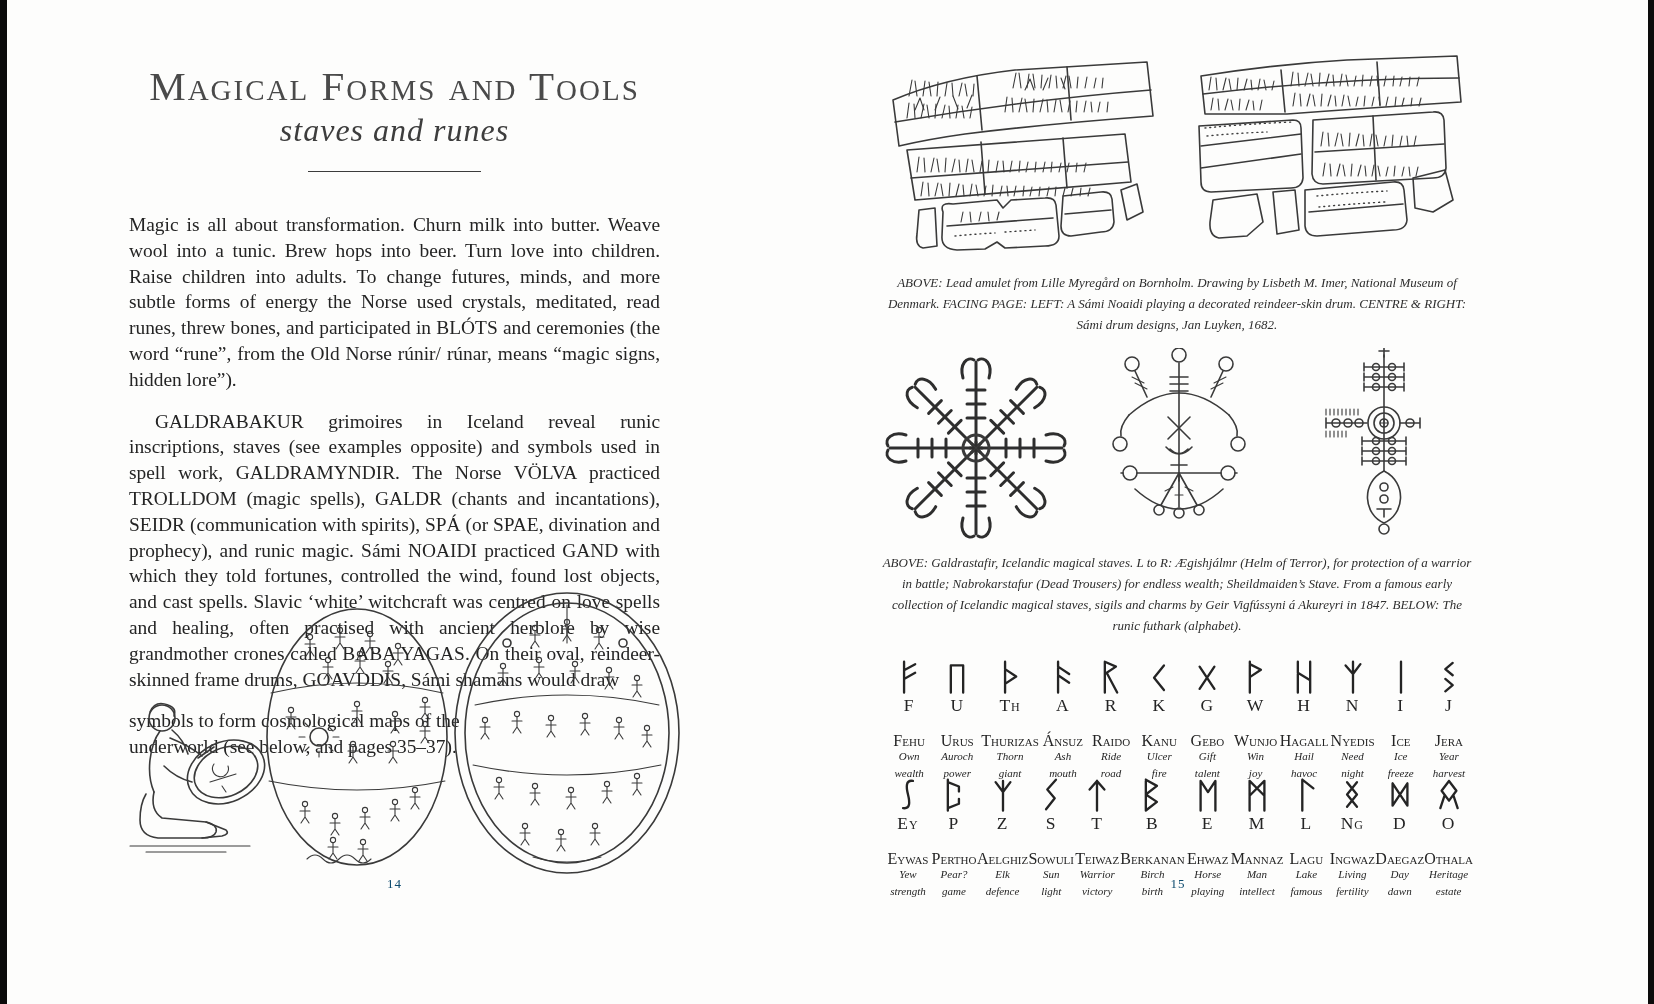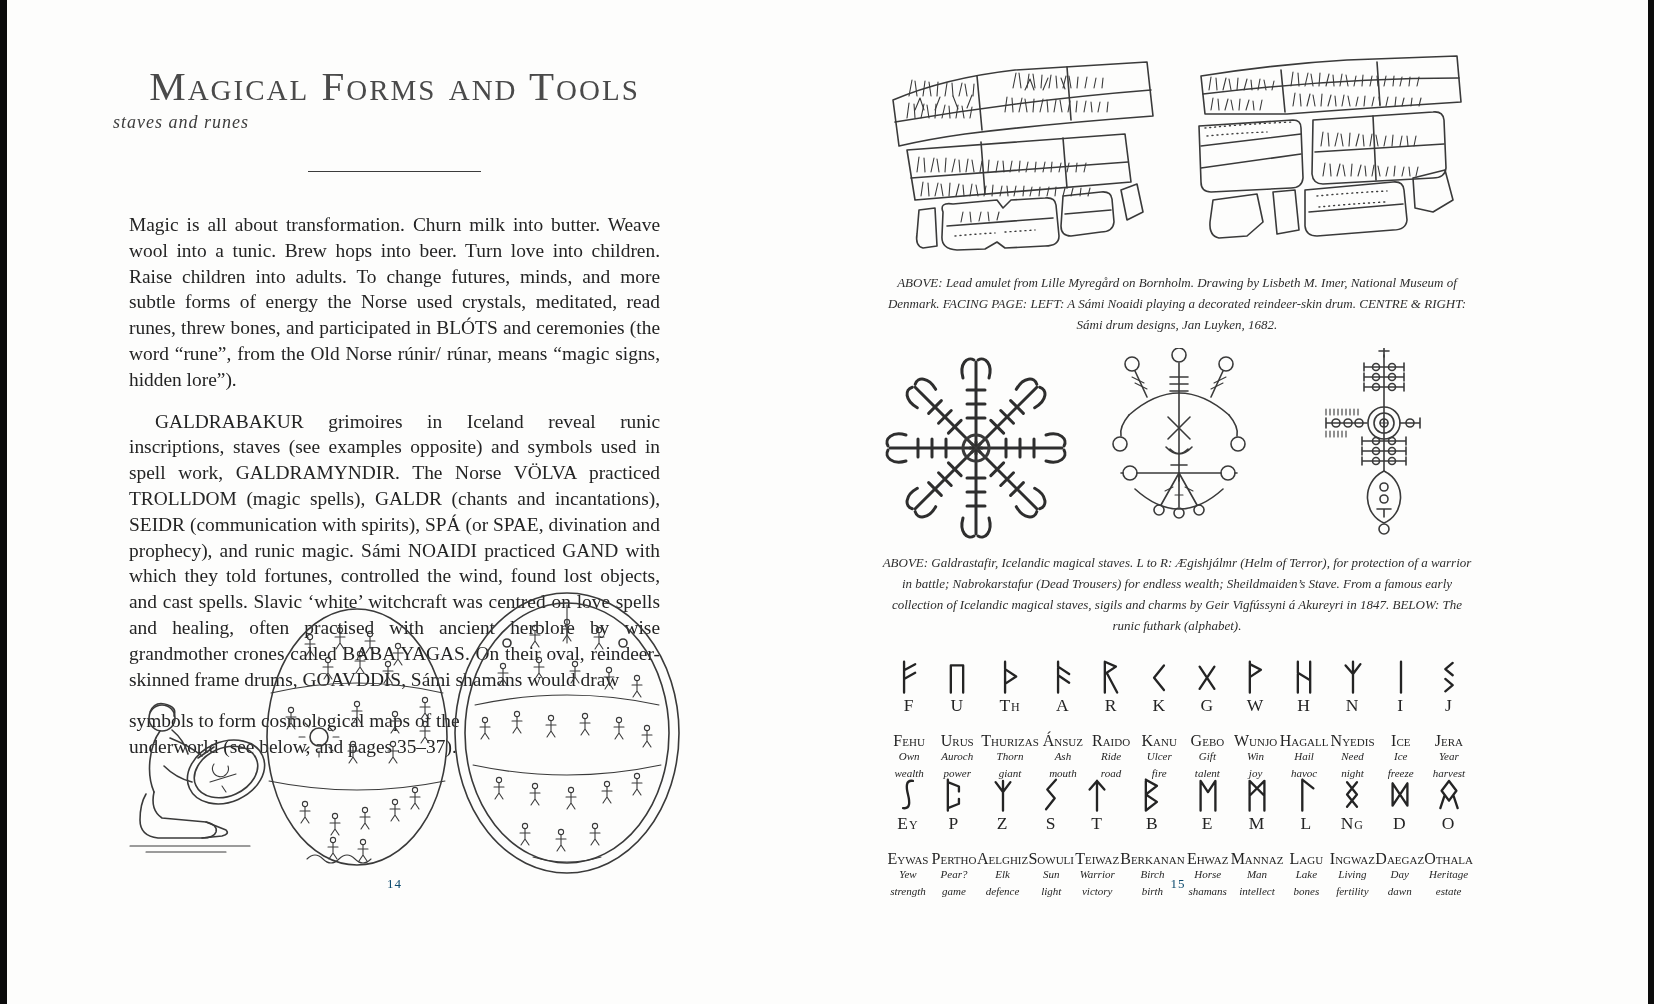--- a/index.html
+++ b/index.html
@@ -5,21 +5,21 @@
   html,body{margin:0;padding:0}
   body{width:1654px;height:1004px;background:#fdfdfc;font-family:"Liberation Serif",serif;color:#242424;position:relative;overflow:hidden}
   .page{position:absolute;top:0;height:770px;width:827px}
   #pageL{left:0}
   #pageR{left:827px}
   .abs{position:absolute}
   .edge{position:absolute;top:0;height:1004px;background:#0b0b0b}
   #edgeL{left:0;width:7px}
   #edgeR{right:0;width:6px}
   .title{left:113px;top:62px;width:563px;text-align:center;font-variant:small-caps;font-size:41px;letter-spacing:2px;color:#4a4a4a;font-weight:400}
-  .subtitle{left:113px;top:112px;width:563px;text-align:left;font-style:italic;font-size:18px;color:#3d3d3d;letter-spacing:1px}
+  .subtitle{left:113px;top:112px;width:563px;text-align:center;font-style:italic;font-size:32px;color:#3d3d3d;letter-spacing:1px}
   .rule{left:308px;top:171px;width:173px;height:0;border-top:1.6px solid #3c3c3c}
   .bodytext{left:113px;top:196px;width:563px;font-size:19.4px;line-height:25.8px;text-align:justify}
   .bodytext p{margin:16px}
   .indent{text-indent:26px}
   .wrapnarrow{width:358px;text-align:left}
   .pagenum{top:876px;font-size:13px;text-align:center;letter-spacing:1px;color:#0c4a6e}
   #pn14{left:113px;width:563px}
   #pn15{left:61px;width:580px}
   .cap{font-style:italic;font-size:13px;line-height:21px;text-align:center;color:#2d2d2d}
   #cap1{left:60px;top:272px;width:580px}
@@ -463,39 +463,39 @@
       <div class="fmean">Birch</div>
       <div class="fmean">birth</div>
     </div>
     <div class="fcol">
       <svg class="rune" viewBox="0 0 40 60">
           <path d="M8,56 L8,8 L20,26 L32,8 L32,56"></path>
         </svg>
       <div class="fletter">E</div>
       <div class="fname">Ehwaz</div>
       <div class="fmean">Horse</div>
-      <div class="fmean">shamans</div>
+      <div class="fmean">playing</div>
     </div>
     <div class="fcol">
       <svg class="rune" viewBox="0 0 40 60">
           <path d="M8,56 L8,8 M32,56 L32,8 M8,8 L32,32 M32,8 L8,32"></path>
         </svg>
       <div class="fletter">M</div>
       <div class="fname">Mannaz</div>
       <div class="fmean">Man</div>
       <div class="fmean">intellect</div>
     </div>
     <div class="fcol">
       <svg class="rune" viewBox="0 0 40 60">
           <path d="M14,56 L14,6 M14,6 L32,20"></path>
         </svg>
       <div class="fletter">L</div>
       <div class="fname">Lagu</div>
       <div class="fmean">Lake</div>
-      <div class="fmean">bones</div>
+      <div class="fmean">famous</div>
     </div>
     <div class="fcol">
       <svg class="rune" viewBox="0 0 40 60">
           <path d="M12,10 L28,30 L12,50 M28,10 L12,30 L28,50"></path>
         </svg>
       <div class="fletter">Ng</div>
       <div class="fname">Ingwaz</div>
       <div class="fmean">Living</div>
       <div class="fmean">fertility</div>
     </div>

